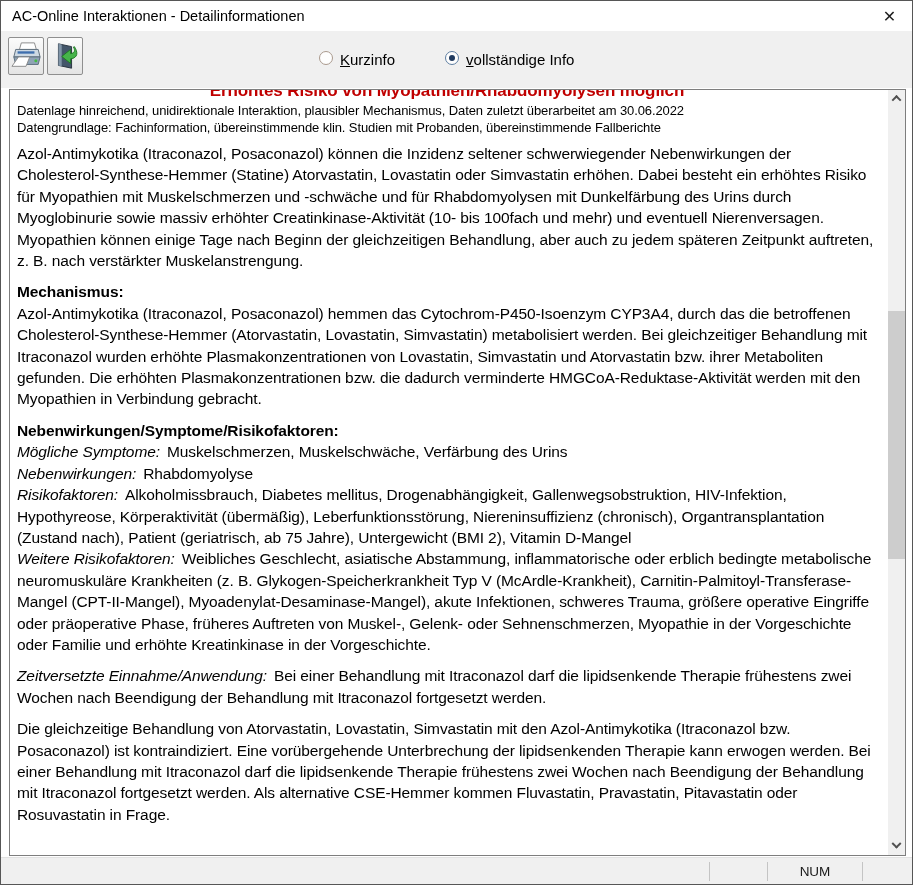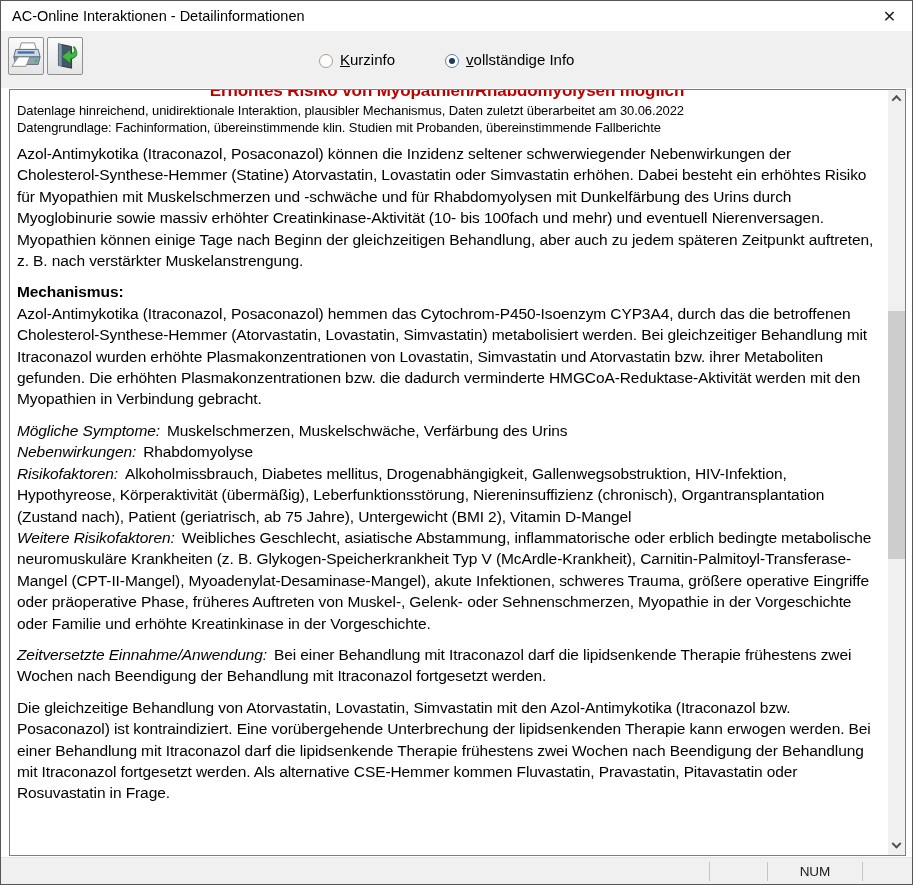--- a/index.html
+++ b/index.html
@@ -27,21 +27,21 @@
   }
   .tb-btn {
     position:absolute; top:6px; width:36px; height:38px; padding:2px;
     background:linear-gradient(#fbfbfb,#e4e4e4);
     border:1px solid #8f8f8f; border-radius:2px;
     display:flex; align-items:center; justify-content:center;
   }
   .tb-btn.print { left:7px; }
   .tb-btn.exit  { left:46px; }
   .radio-row { position:absolute; left:318px; top:0; height:57px; display:flex; align-items:center; gap:0; }
-  .radio { display:flex; align-items:flex-end; margin-right:50px; cursor:default; }
+  .radio { display:flex; align-items:flex-start; margin-right:50px; cursor:default; }
   .rb {
     width:14px; height:14px; border-radius:50%; background:#fefefe;
     border:1px solid #aa9a8e; margin-right:7px; position:relative; flex:0 0 auto;
   }
   .radio.selected .rb { border-color:#5d7da0; }
   .radio.selected .rb::after {
     content:""; position:absolute; left:3px; top:3px; width:6px; height:6px;
     border-radius:50%; background:#1f3a5f;
   }
   .rb-label { font-size:15px; color:#000; white-space:nowrap; }
@@ -144,20 +144,21 @@
         <div class="meta">Datengrundlage: Fachinformation, übereinstimmende klin. Studien mit Probanden, übereinstimmende Fallberichte</div>
 
         <div class="block first">Azol-Antimykotika (Itraconazol, Posaconazol) können die Inzidenz seltener schwerwiegender Nebenwirkungen der Cholesterol-Synthese-Hemmer (Statine) Atorvastatin, Lovastatin oder Simvastatin erhöhen. Dabei besteht ein erhöhtes Risiko für Myopathien mit Muskelschmerzen und -schwäche und für Rhabdomyolysen mit Dunkelfärbung des Urins durch Myoglobinurie sowie massiv erhöhter Creatinkinase-Aktivität (10- bis 100fach und mehr) und eventuell Nierenversagen. Myopathien können einige Tage nach Beginn der gleichzeitigen Behandlung, aber auch zu jedem späteren Zeitpunkt auftreten, z. B. nach verstärkter Muskelanstrengung.</div>
 
         <div class="block">
           <div class="sec-title">Mechanismus:</div>
           <div>Azol-Antimykotika (Itraconazol, Posaconazol) hemmen das Cytochrom-P450-Isoenzym CYP3A4, durch das die betroffenen Cholesterol-Synthese-Hemmer (Atorvastatin, Lovastatin, Simvastatin) metabolisiert werden. Bei gleichzeitiger Behandlung mit Itraconazol wurden erhöhte Plasmakonzentrationen von Lovastatin, Simvastatin und Atorvastatin bzw. ihrer Metaboliten gefunden. Die erhöhten Plasmakonzentrationen bzw. die dadurch verminderte HMGCoA-Reduktase-Aktivität werden mit den Myopathien in Verbindung gebracht.</div>
         </div>
 
         <div class="block">
+          <div class="sec-title">Nebenwirkungen/Symptome/Risikofaktoren:</div>
           <div><span class="lbl">Mögliche Symptome:</span><span>Muskelschmerzen, Muskelschwäche, Verfärbung des Urins</span></div>
           <div><span class="lbl">Nebenwirkungen:</span><span>Rhabdomyolyse</span></div>
           <div><span class="lbl">Risikofaktoren:</span><span>Alkoholmissbrauch, Diabetes mellitus, Drogenabhängigkeit, Gallenwegsobstruktion, HIV-Infektion, Hypothyreose, Körperaktivität (übermäßig), Leberfunktionsstörung, Niereninsuffizienz (chronisch), Organtransplantation (Zustand nach), Patient (geriatrisch, ab 75 Jahre), Untergewicht (BMI 2), Vitamin D-Mangel</span></div>
           <div><span class="lbl">Weitere Risikofaktoren:</span><span>Weibliches Geschlecht, asiatische Abstammung, inflammatorische oder erblich bedingte metabolische neuromuskuläre Krankheiten (z. B. Glykogen-Speicherkrankheit Typ V (McArdle-Krankheit), Carnitin-Palmitoyl-Transferase-Mangel (CPT-II-Mangel), Myoadenylat-Desaminase-Mangel), akute Infektionen, schweres Trauma, größere operative Eingriffe oder präoperative Phase, früheres Auftreten von Muskel-, Gelenk- oder Sehnenschmerzen, Myopathie in der Vorgeschichte oder Familie und erhöhte Kreatinkinase in der Vorgeschichte.</span></div>
         </div>
 
         <div class="block">
           <div><span class="lbl">Zeitversetzte Einnahme/Anwendung:</span><span>Bei einer Behandlung mit Itraconazol darf die lipidsenkende Therapie frühestens zwei Wochen nach Beendigung der Behandlung mit Itraconazol fortgesetzt werden.</span></div>
         </div>
 

